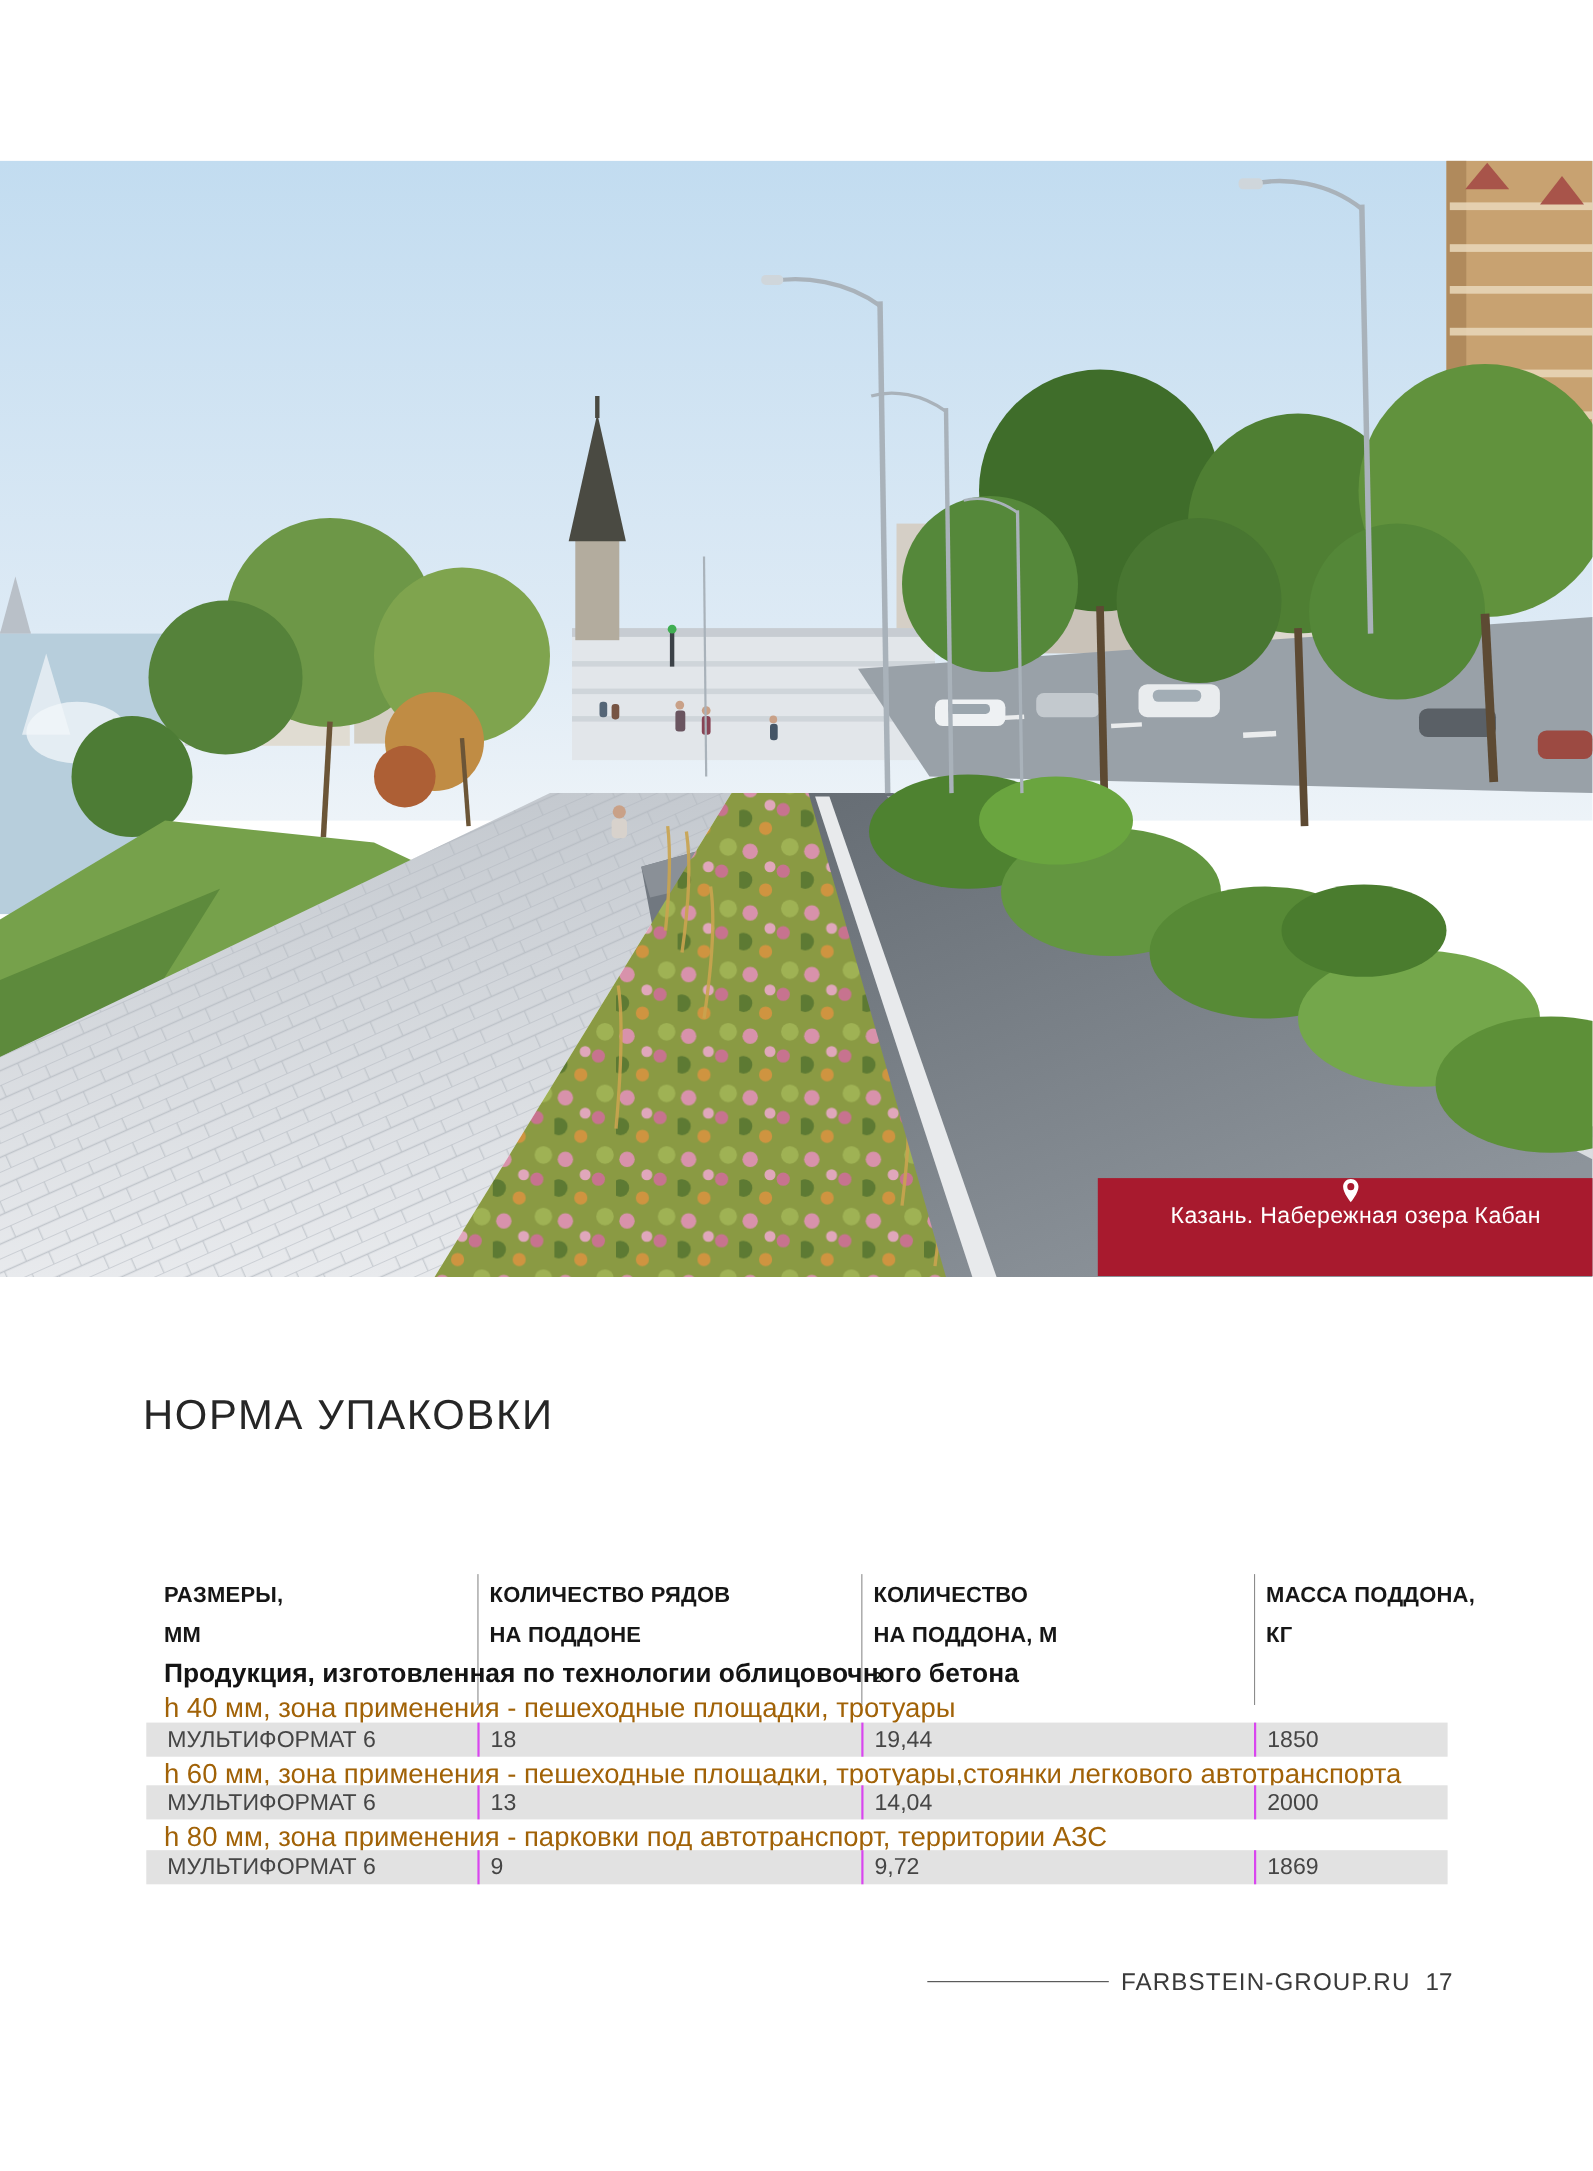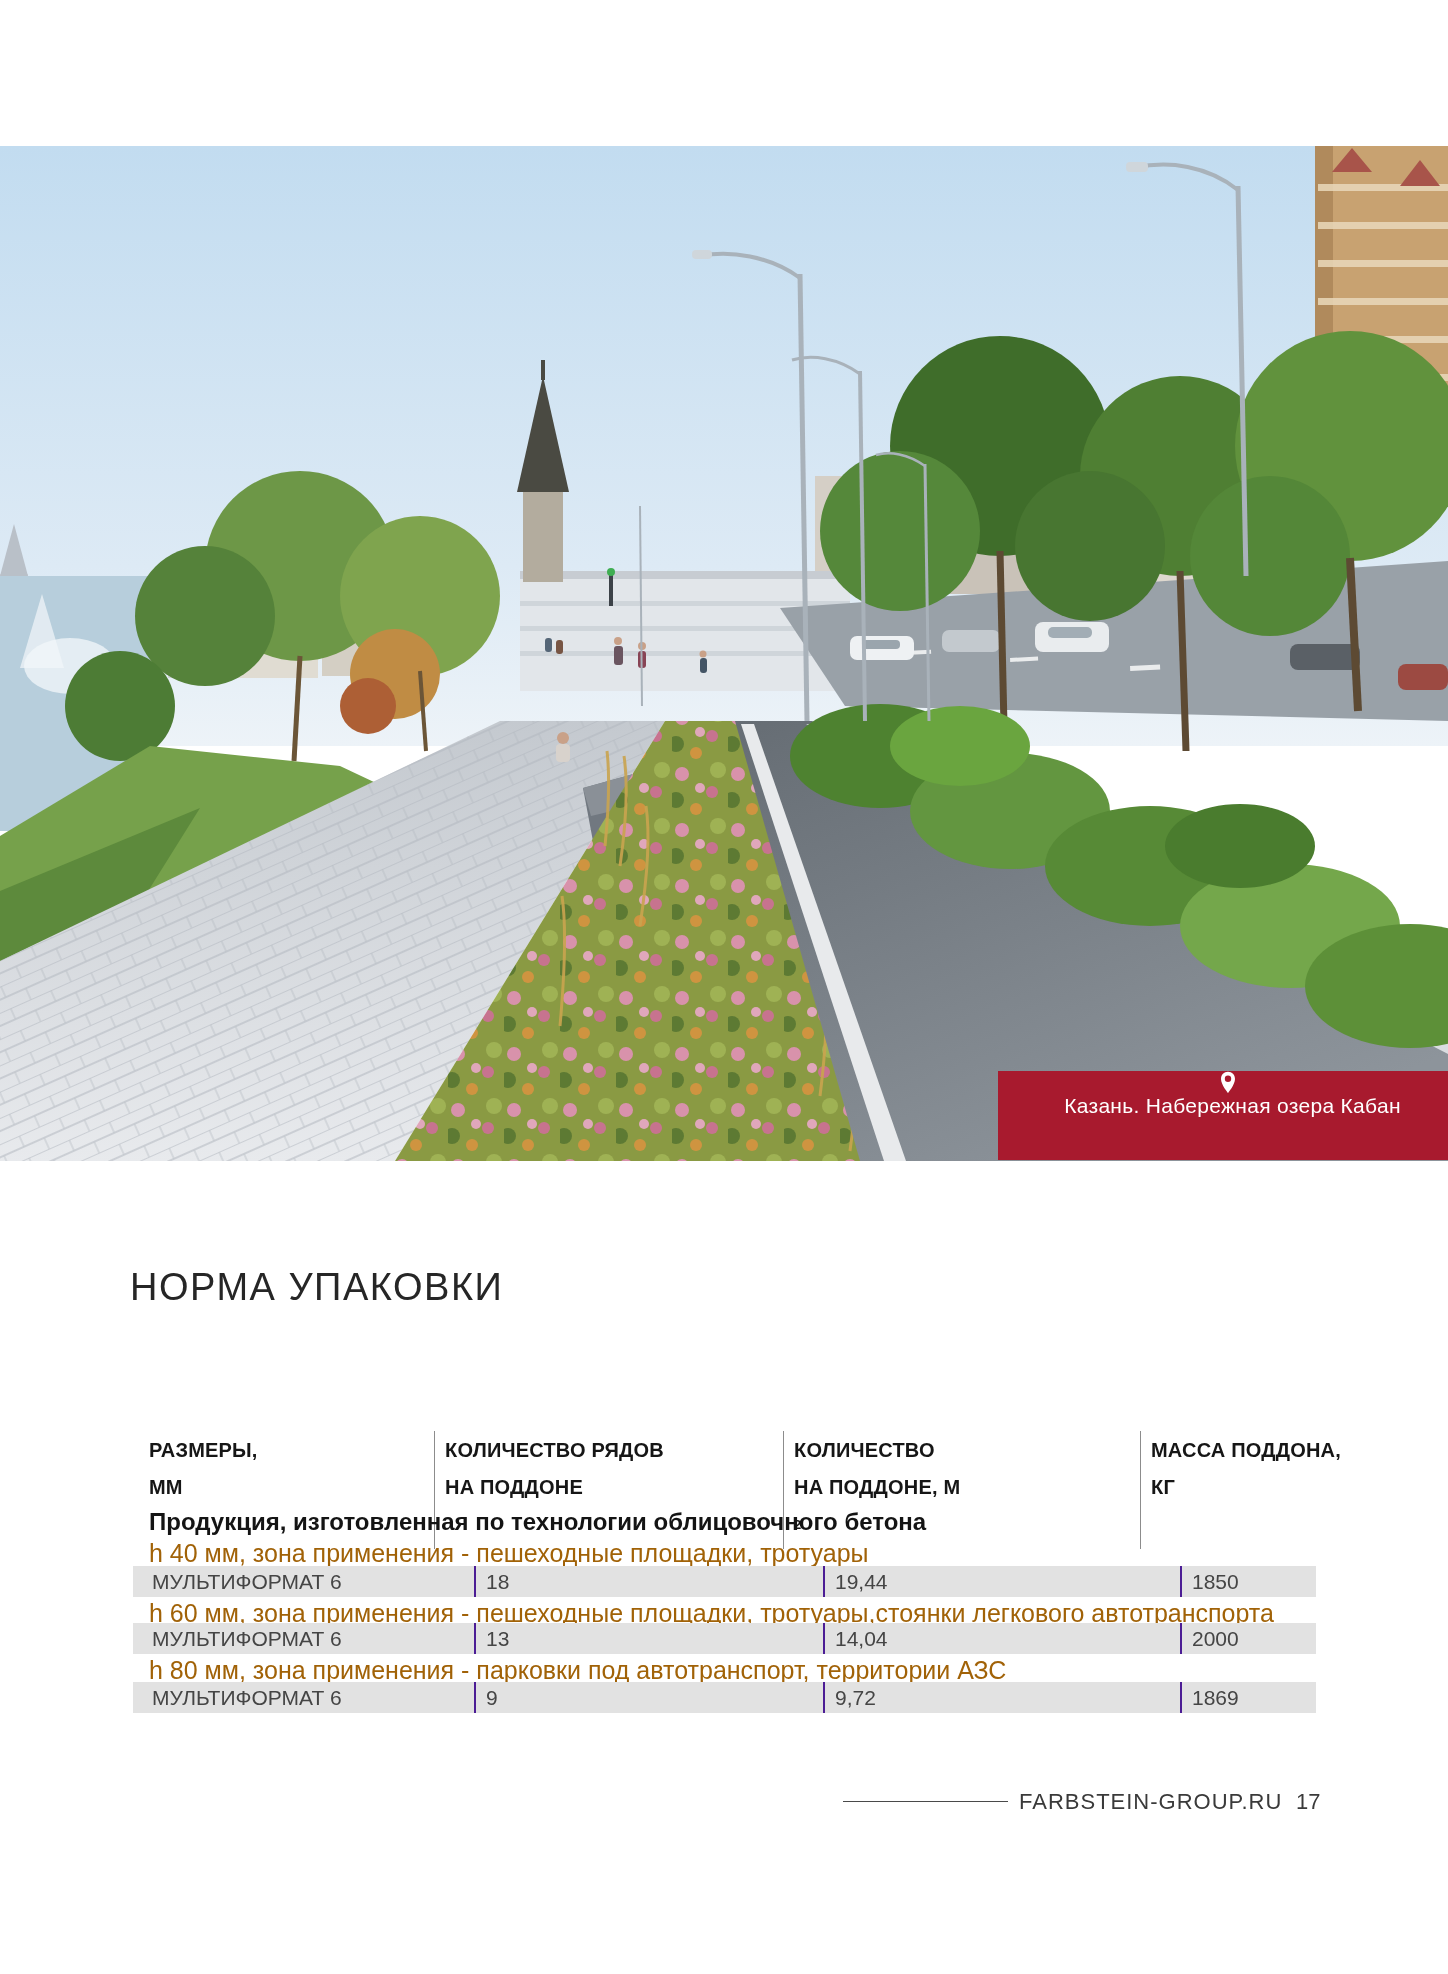--- a/index.html
+++ b/index.html
@@ -36,21 +36,21 @@
   .note-1{top:1599px;}
   .note-2{top:1656px;}
 
   .trow{position:absolute;left:133px;width:1183px;height:31px;background:#e2e2e2;
         display:grid;grid-template-columns:301px 349px 357px 176px;box-sizing:border-box;}
   .trow-0{top:1566px;}
   .trow-1{top:1623px;}
   .trow-2{top:1682px;}
   .cell{font-size:21px;line-height:31px;color:#454545;padding-left:10px;white-space:nowrap;}
   .cell:first-child{padding-left:19px;border-radius:10px;}
-  .cell + .cell{border-left:2px solid #4c1d95;margin-left:40px;}
+  .cell + .cell{border-left:2px solid #d946ef;}
 
   
   .footer-line{position:absolute;left:843px;top:1801px;width:165px;height:1px;background:#4a4a4a;}
   .footer-site{position:absolute;left:1019px;top:1789px;font-size:22px;letter-spacing:1px;color:#3a3a3a;}
   .footer-page{position:absolute;left:1296px;top:1789px;font-size:22px;color:#3a3a3a;}
 </style>
 </head>
 <body>
 
 <div id="page">
@@ -245,21 +245,21 @@
     <div class="hcell">
       <span>РАЗМЕРЫ,</span>
       <span>ММ</span>
     </div>
     <div class="hcell">
       <span>КОЛИЧЕСТВО РЯДОВ</span>
       <span>НА ПОДДОНЕ</span>
     </div>
     <div class="hcell">
       <span>КОЛИЧЕСТВО</span>
-      <span><span>НА ПОДДОНЕ, М</span><sup>2</sup></span>
+      <span><span>НА ПОДДОНА, М</span><sup>2</sup></span>
     </div>
     <div class="hcell">
       <span>МАССА ПОДДОНА,</span>
       <span>КГ</span>
     </div>
   </div>
 
   <div class="sect-title">Продукция, изготовленная по технологии облицовочного бетона</div>
 
   <div class="note note-0">h 40 мм, зона применения - пешеходные площадки, тротуары</div>

